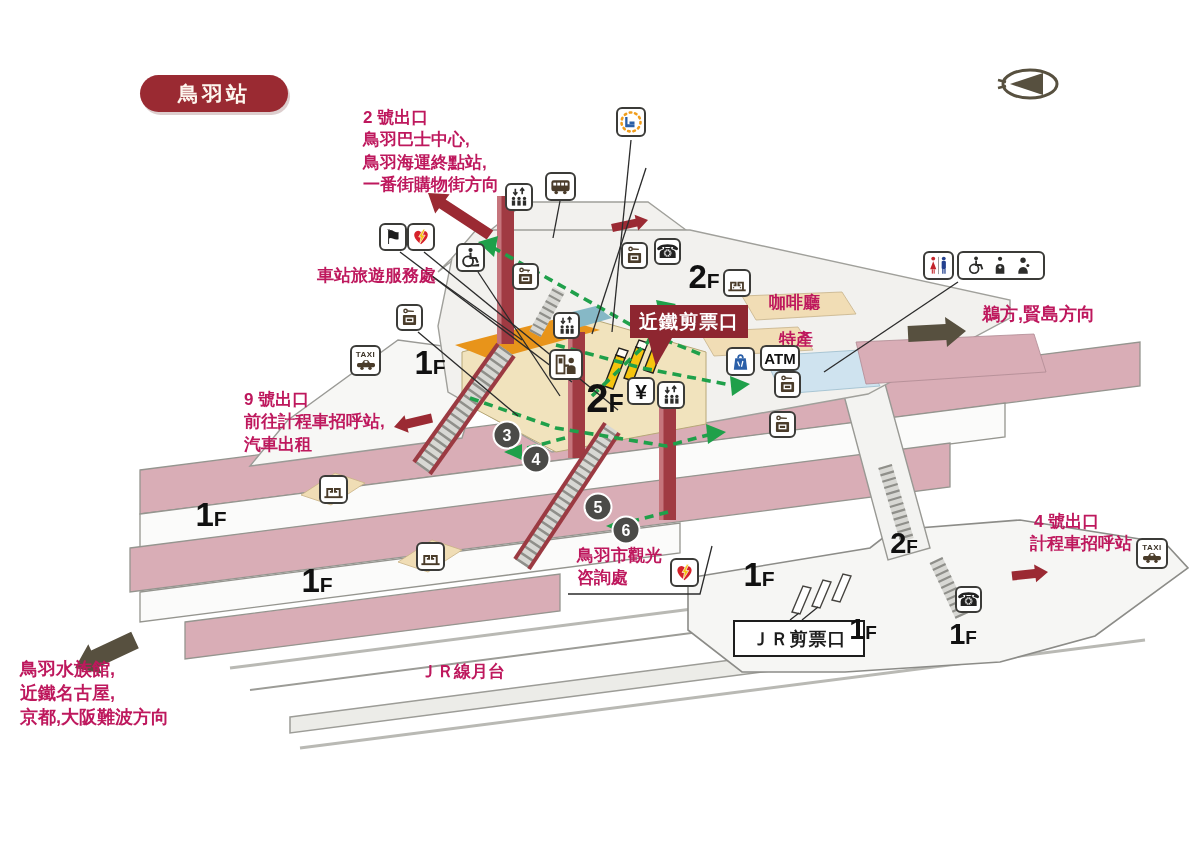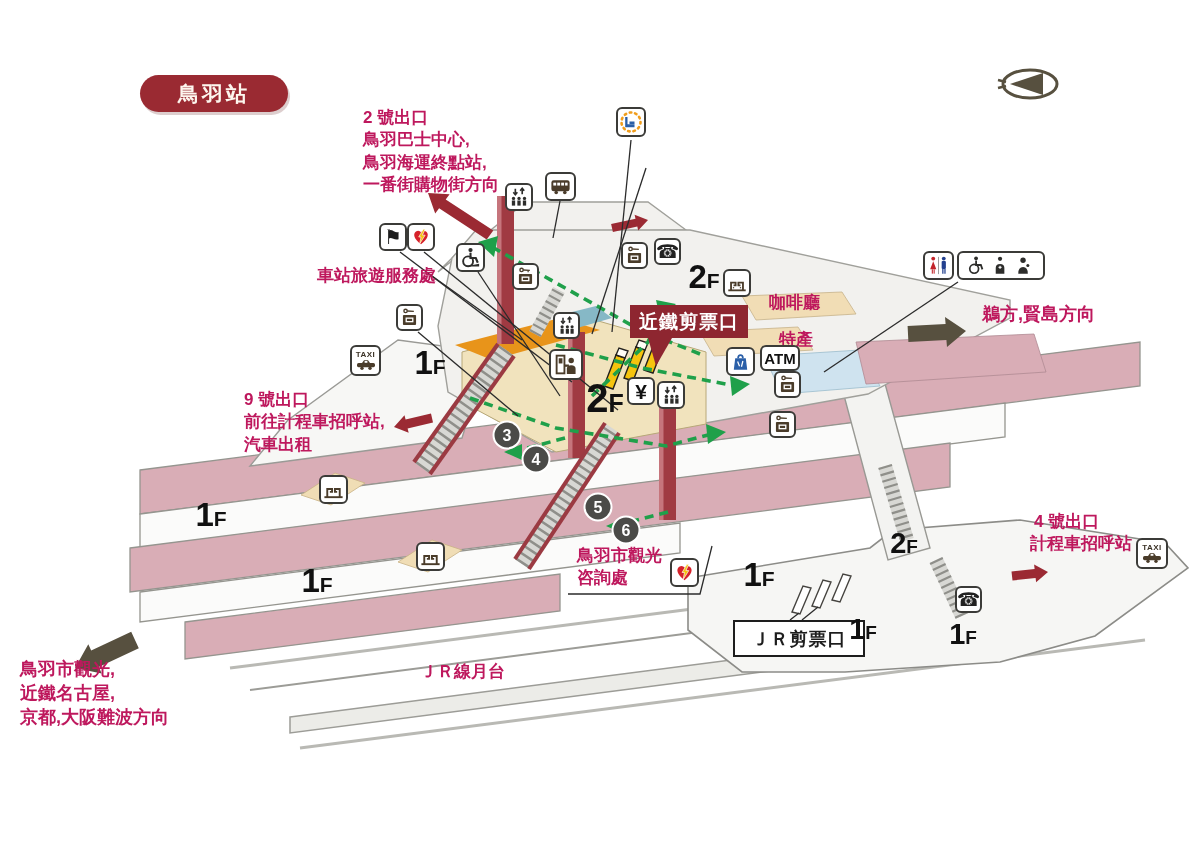--- a/index.html
+++ b/index.html
@@ -206,21 +206,21 @@
 
 <div class="lbl t17" style="left:317px;top:265px;">車站旅遊服務處</div>
 <div class="lbl t18" style="left:982px;top:303px;">鵜方,賢島方向</div>
 <div class="lbl t17" style="left:769px;top:292px;">咖啡廳</div>
 <div class="lbl t17" style="left:741px;top:329px;margin-left:38px;">特產</div>
 <div class="lbl t17" style="left:577px;top:545px;">
   <div>鳥羽市觀光</div>
   <div>咨詢處</div>
 </div>
 <div class="lbl t18" style="left:20px;top:658px;">
-  <div>鳥羽市觀光,</div>
+  <div>鳥羽水族館,</div>
   <div>近鐵名古屋,</div>
   <div>京都,大阪難波方向</div>
 </div>
 <div class="lbl t17" style="left:420px;top:661px;font-weight:700;">ＪＲ線月台</div>
 
 <div class="badge">近鐵剪票口</div>
 <div class="jrbox">ＪＲ剪票口</div>
 
 <div class="floor" style="left:430px;top:363px;">1F</div>
 <div class="floor" style="left:704px;top:277px;">2F</div>

